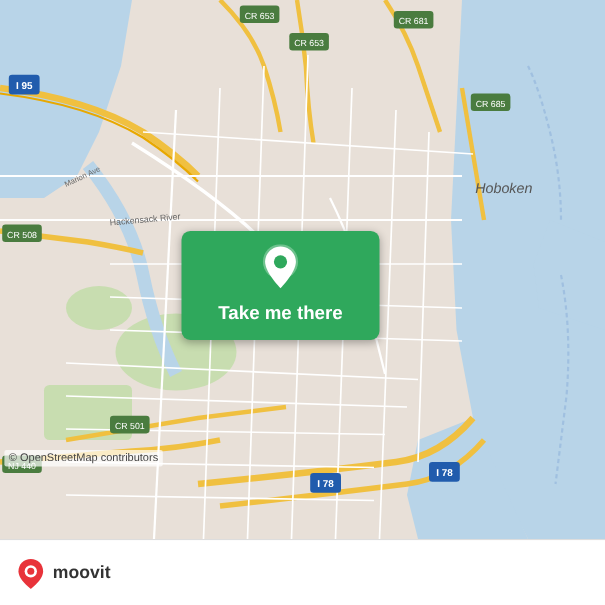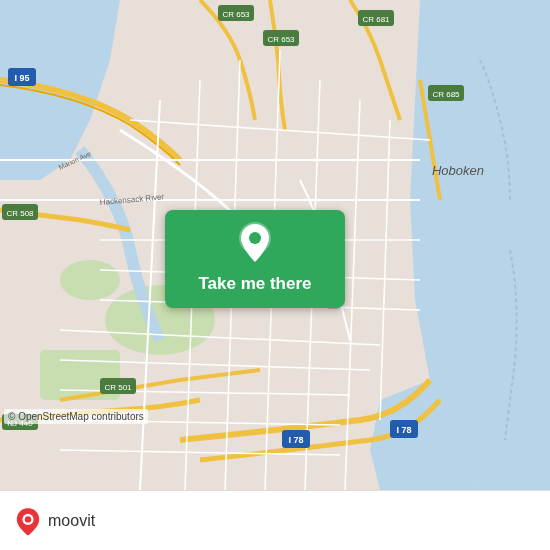--- a/index.html
+++ b/index.html
@@ -221,15 +221,15 @@
 </div>
 
 <div id="bottom-bar">
   <div id="moovit-logo">
 
     <svg class="moovit-icon" viewBox="0 0 40 40" xmlns="http://www.w3.org/2000/svg">
       <path d="M20 4 C12 4 6 10 6 18 C6 28 20 38 20 38 C20 38 34 28 34 18 C34 10 28 4 20 4Z" fill="#e8333a"></path>
       <circle cx="20" cy="18" r="7" fill="white"></circle>
       <circle cx="20" cy="18" r="4" fill="#e8333a"></circle>
     </svg>
-    <span style="font-size:16px;font-weight:normal;color:#333;">moovit</span>
+    <span style="font-size:16px;font-weight:bold;color:#333;">moovit</span>
   </div>
 </div>
 
 </body></html>

